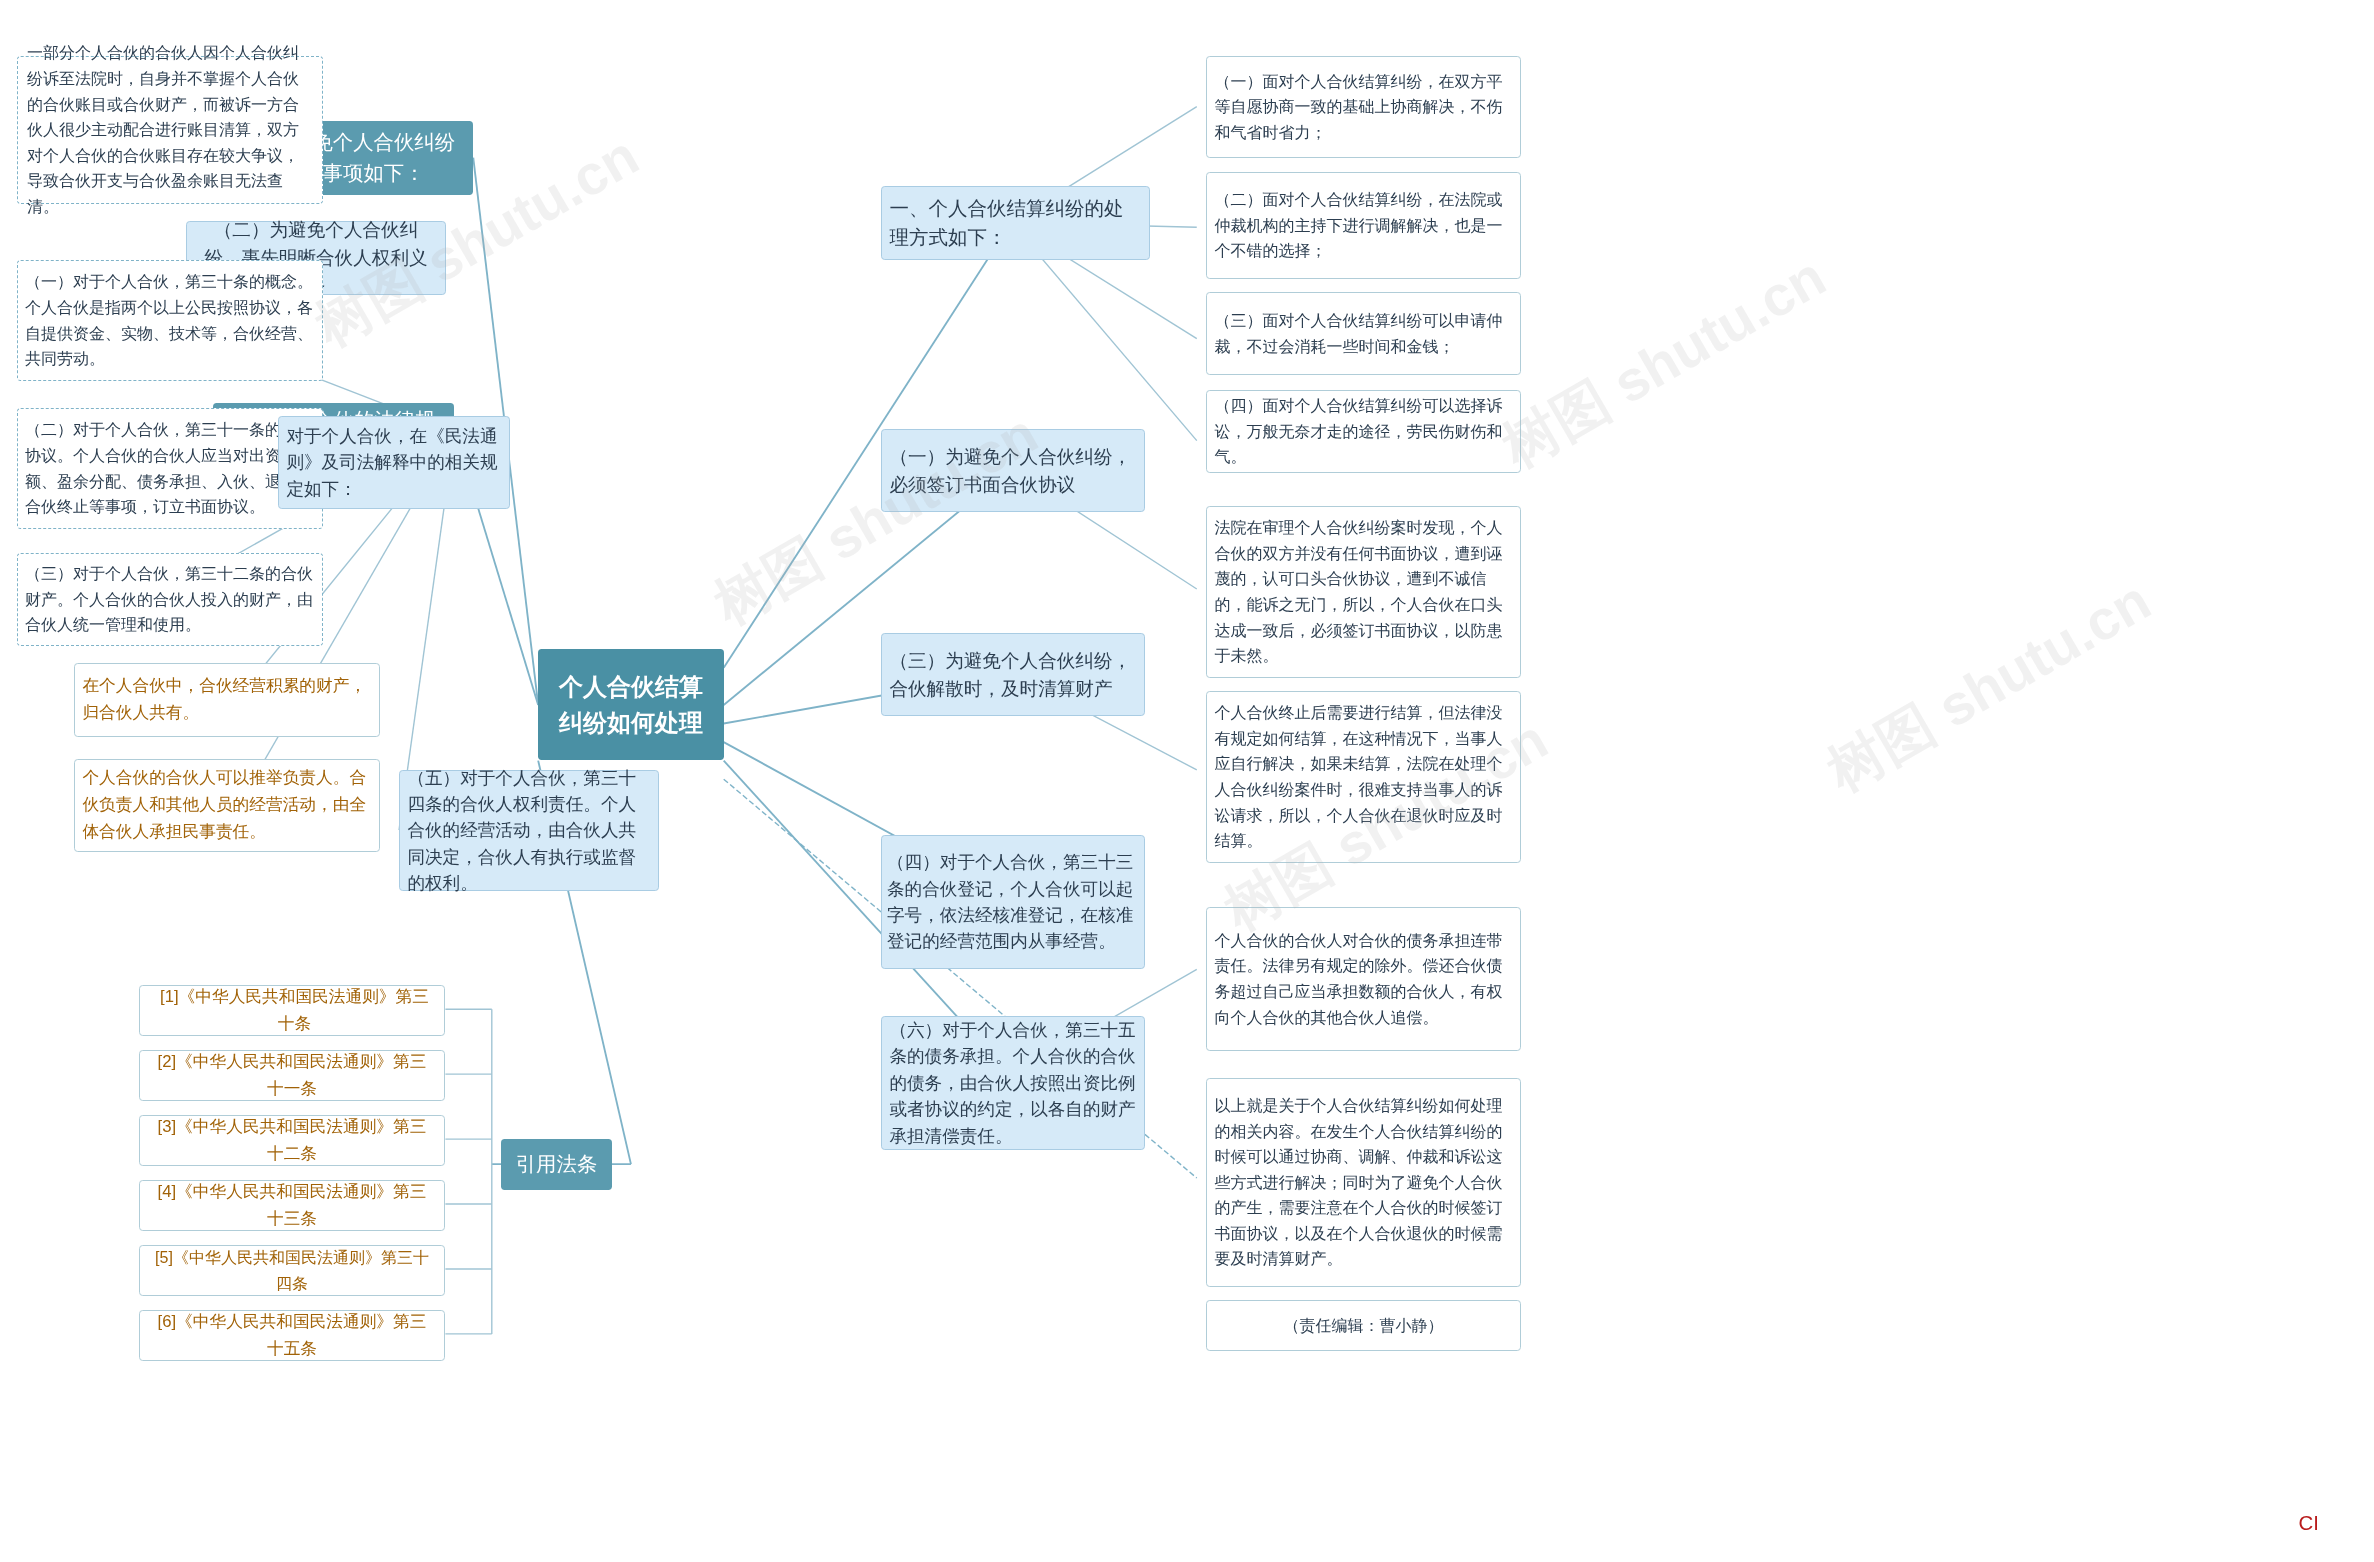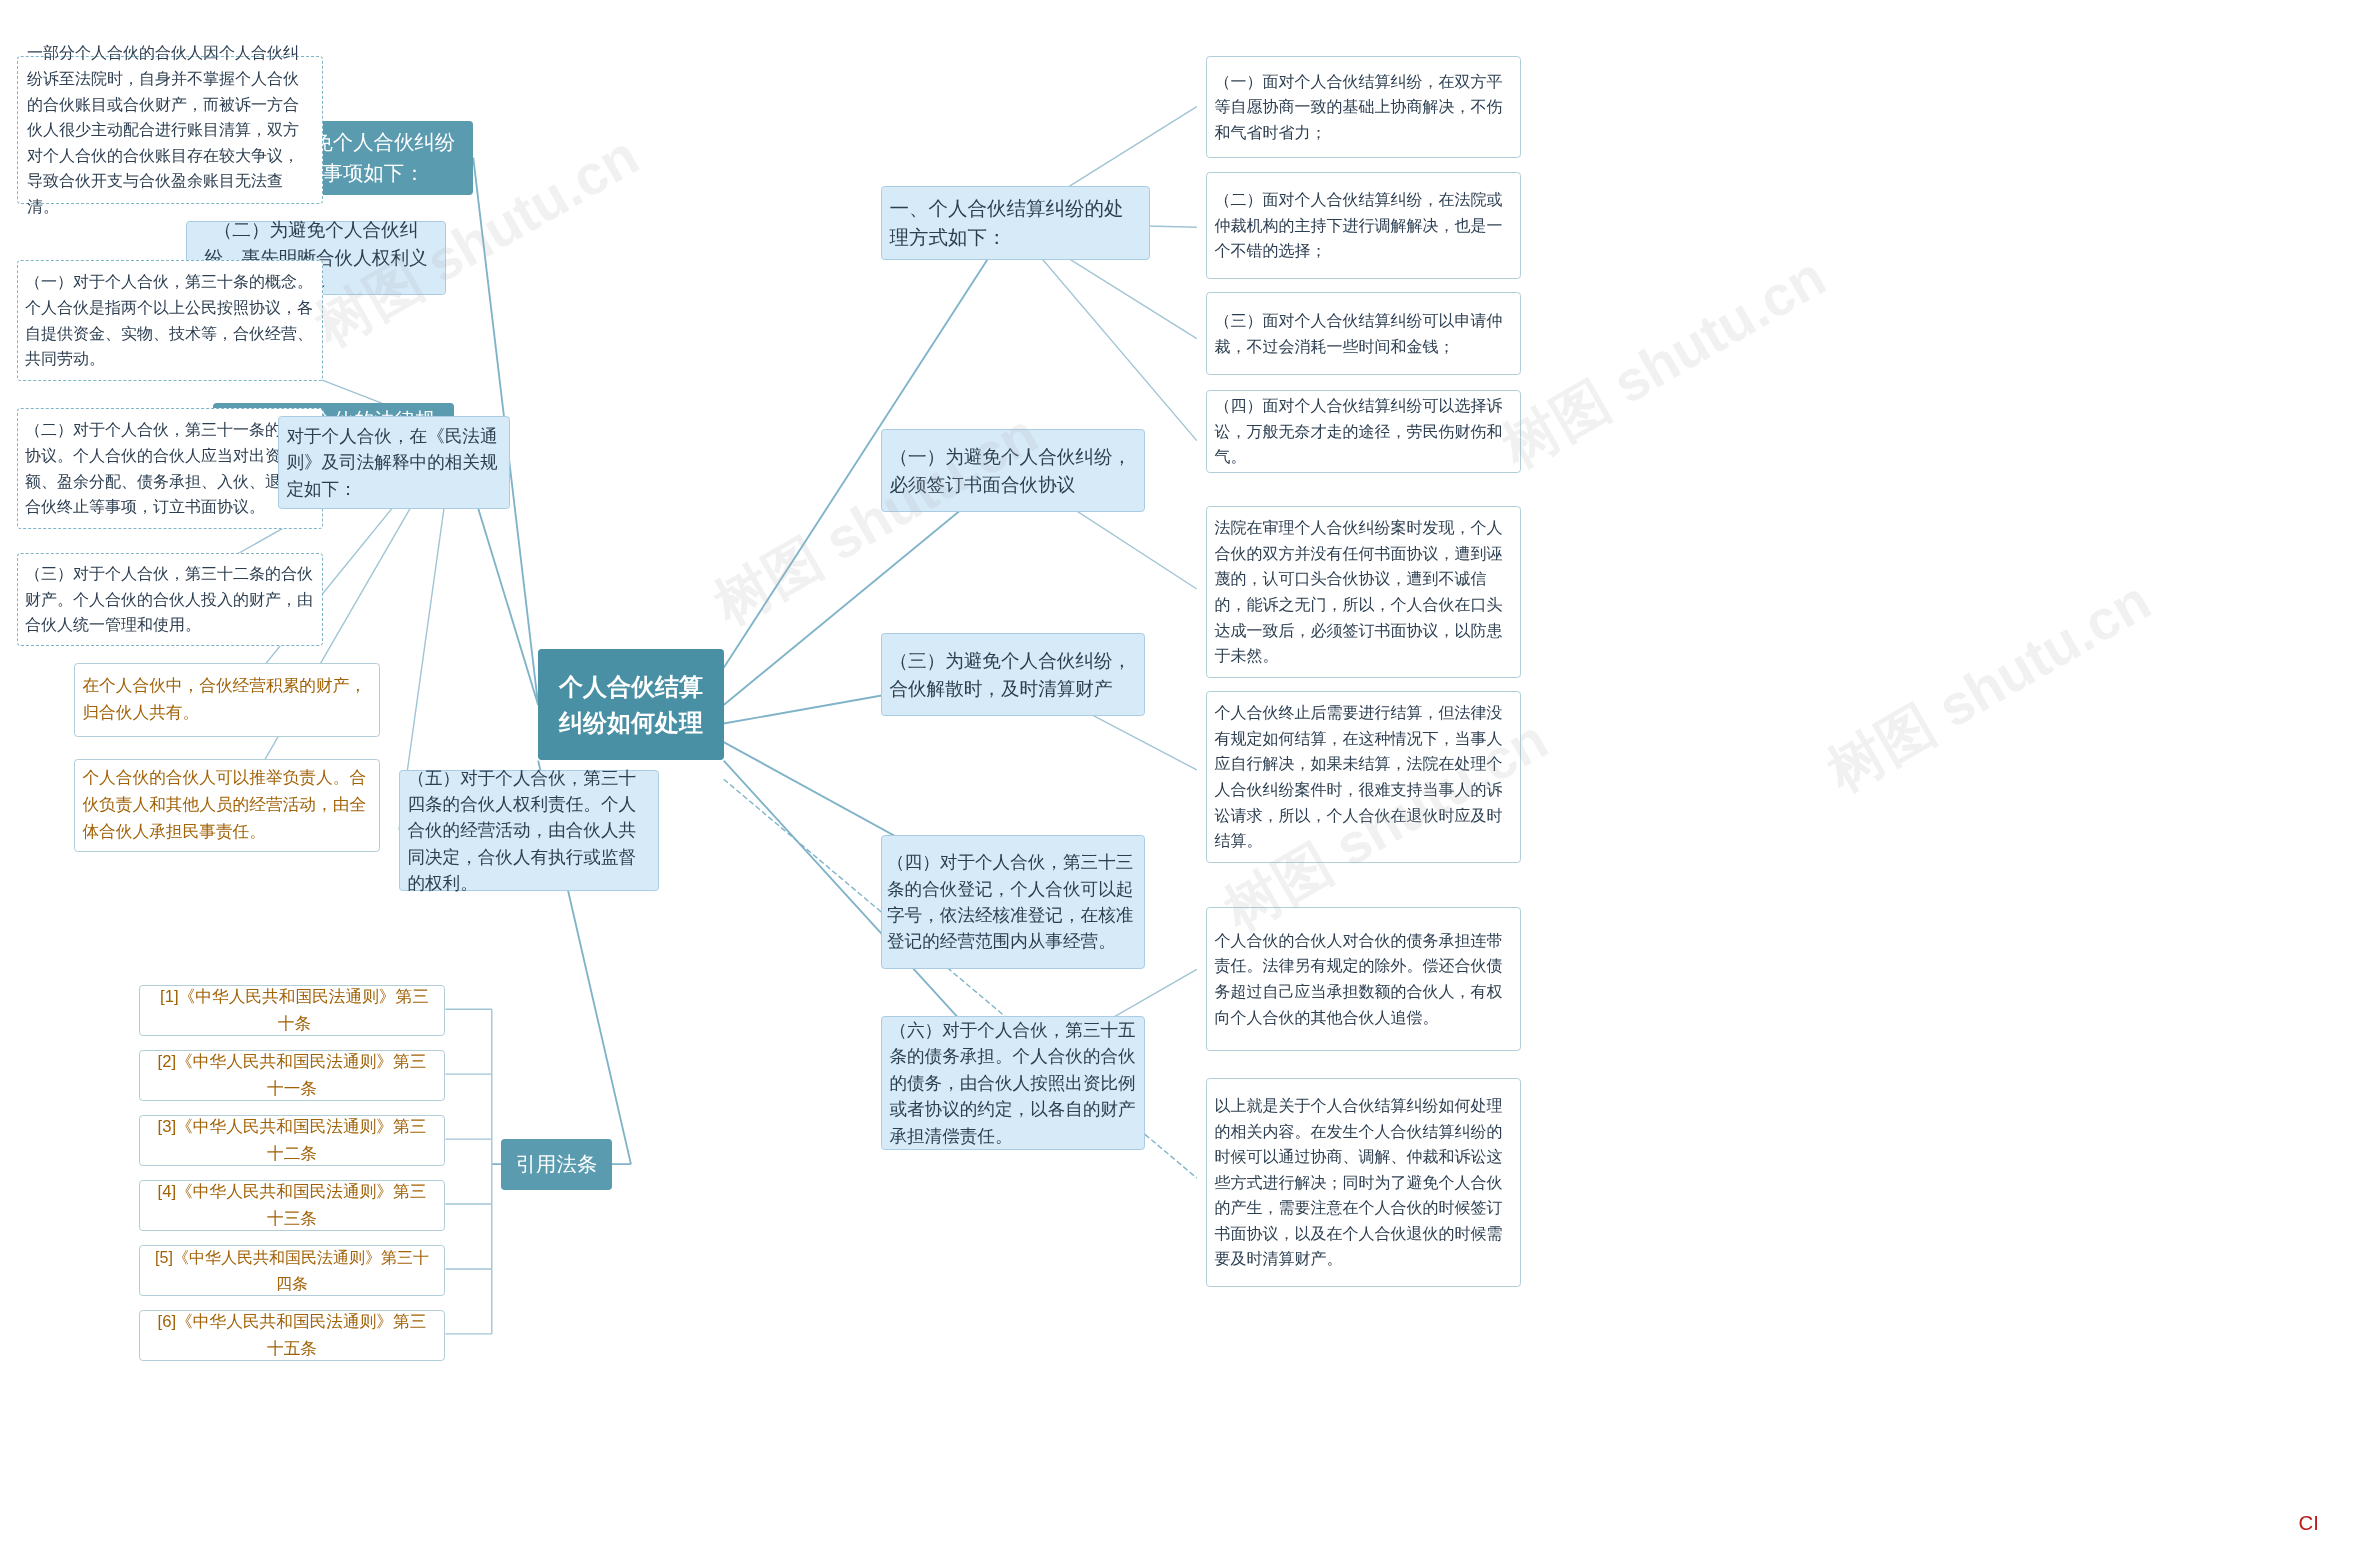--- a/index.html
+++ b/index.html
@@ -238,20 +238,21 @@
   <div class="node node-right-text" style="left:1206px;top:691px;width:315px;height:172px;font-size:16px;text-align:left;padding:7.4px;">个人合伙终止后需要进行结算，但法律没有规定如何结算，在这种情况下，当事人应自行解决，如果未结算，法院在处理个人合伙纠纷案件时，很难支持当事人的诉讼请求，所以，个人合伙在退伙时应及时结算。</div>
 
   <div class="node node-right-section" style="left:881px;top:835px;width:264px;height:134px;font-size:17.6px;text-align:left;padding:5px;">（四）对于个人合伙，第三十三条的合伙登记，个人合伙可以起字号，依法经核准登记，在核准登记的经营范围内从事经营。</div>
 
   <div class="node node-right-section" style="left:881px;top:1016px;width:264px;height:134px;font-size:17.6px;text-align:left;padding:7.4px;">（六）对于个人合伙，第三十五条的债务承担。个人合伙的合伙的债务，由合伙人按照出资比例或者协议的约定，以各自的财产承担清偿责任。</div>
 
   <div class="node node-right-text" style="left:1206px;top:907px;width:315px;height:144px;font-size:16px;text-align:left;padding:7.4px;">个人合伙的合伙人对合伙的债务承担连带责任。法律另有规定的除外。偿还合伙债务超过自己应当承担数额的合伙人，有权向个人合伙的其他合伙人追偿。</div>
 
   <div class="node node-right-text" style="left:1206px;top:1078px;width:315px;height:209px;font-size:16px;text-align:left;padding:7.4px;">以上就是关于个人合伙结算纠纷如何处理的相关内容。在发生个人合伙结算纠纷的时候可以通过协商、调解、仲裁和诉讼这些方式进行解决；同时为了避免个人合伙的产生，需要注意在个人合伙的时候签订书面协议，以及在个人合伙退伙的时候需要及时清算财产。</div>
 
+  <div class="node node-right-text" style="left:1206px;top:1300px;width:315px;height:51px;font-size:16px;text-align:left;padding:7.4px;">（责任编辑：曹小静）</div>
 
   <div class="watermark">
     <span class="watermark-text" style="top:204px;left:297px;">树图 shutu.cn</span>
     <span class="watermark-text" style="top:482px;left:696px;">树图 shutu.cn</span>
     <span class="watermark-text" style="top:788px;left:1206px;">树图 shutu.cn</span>
     <span class="watermark-text" style="top:325px;left:1484px;">树图 shutu.cn</span>
     <span class="watermark-text" style="top:649px;left:1809px;">树图 shutu.cn</span>
   </div>
 
   <div class="footer">CI</div>

